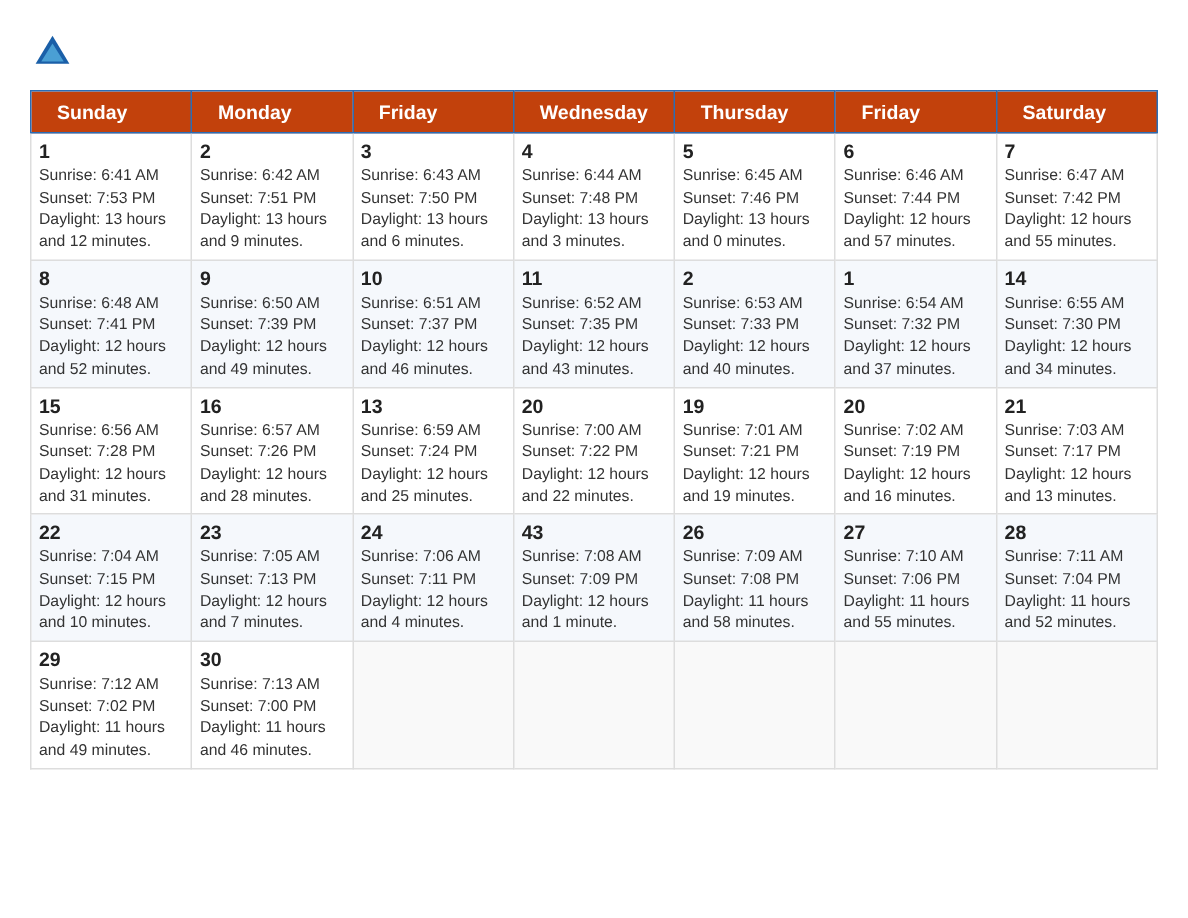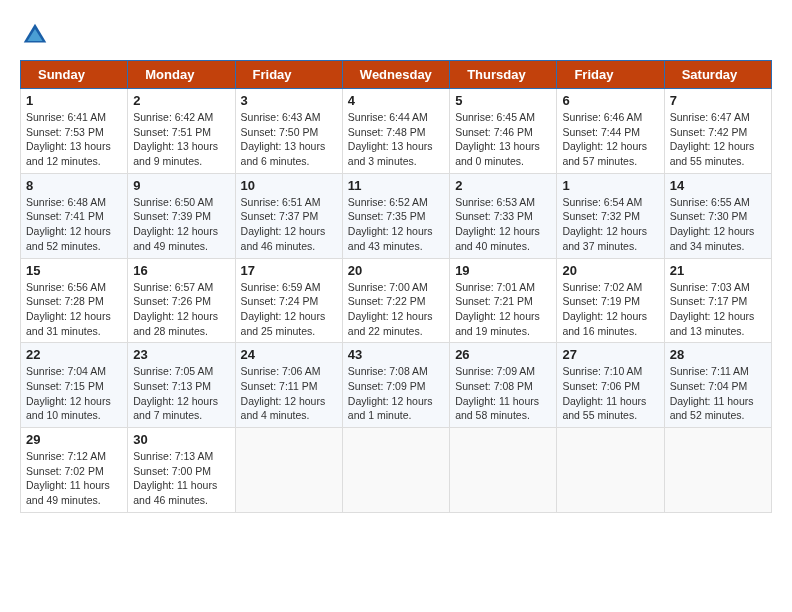--- a/index.html
+++ b/index.html
@@ -186,21 +186,21 @@
       <tr>
         <td>
           <span class="day-num">15</span>
           <div class="day-info">Sunrise: 6:56 AM<br>Sunset: 7:28 PM<br>Daylight: 12 hours and 31 minutes.</div>
         </td>
         <td>
           <span class="day-num">16</span>
           <div class="day-info">Sunrise: 6:57 AM<br>Sunset: 7:26 PM<br>Daylight: 12 hours and 28 minutes.</div>
         </td>
         <td>
-          <span class="day-num">17</span>
+          <span class="day-num">13</span>
           <div class="day-info">Sunrise: 6:59 AM<br>Sunset: 7:24 PM<br>Daylight: 12 hours and 25 minutes.</div>
         </td>
         <td>
           <span class="day-num">20</span>
           <div class="day-info">Sunrise: 7:00 AM<br>Sunset: 7:22 PM<br>Daylight: 12 hours and 22 minutes.</div>
         </td>
         <td>
           <span class="day-num">19</span>
           <div class="day-info">Sunrise: 7:01 AM<br>Sunset: 7:21 PM<br>Daylight: 12 hours and 19 minutes.</div>
         </td>

